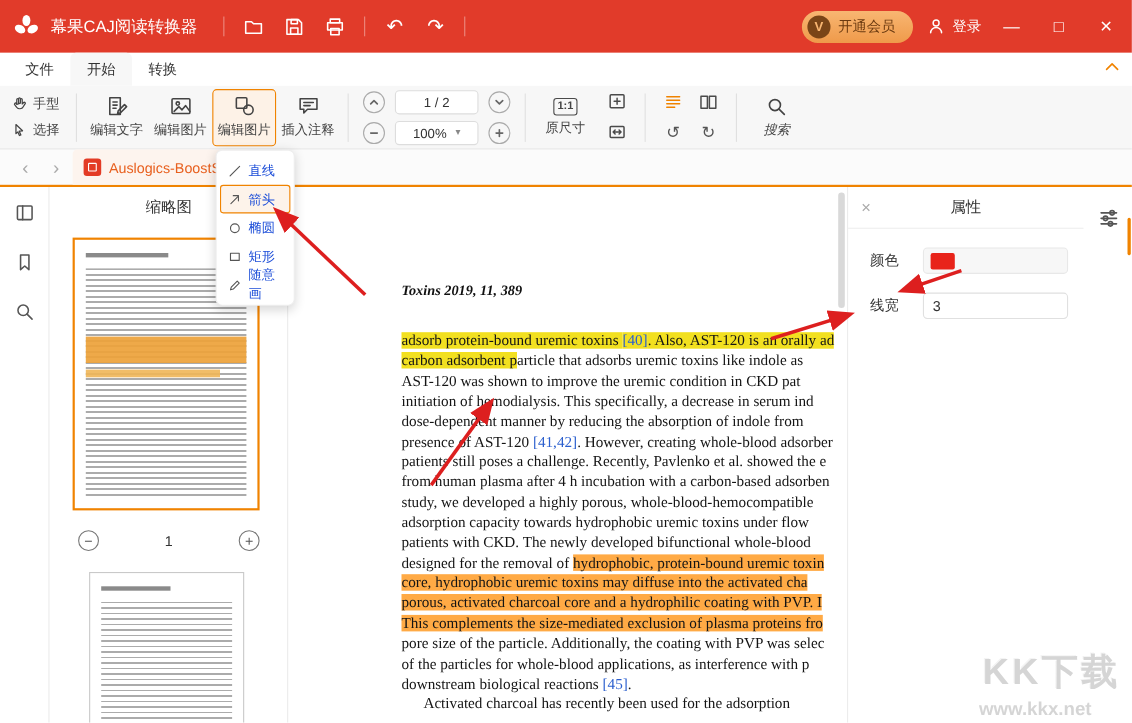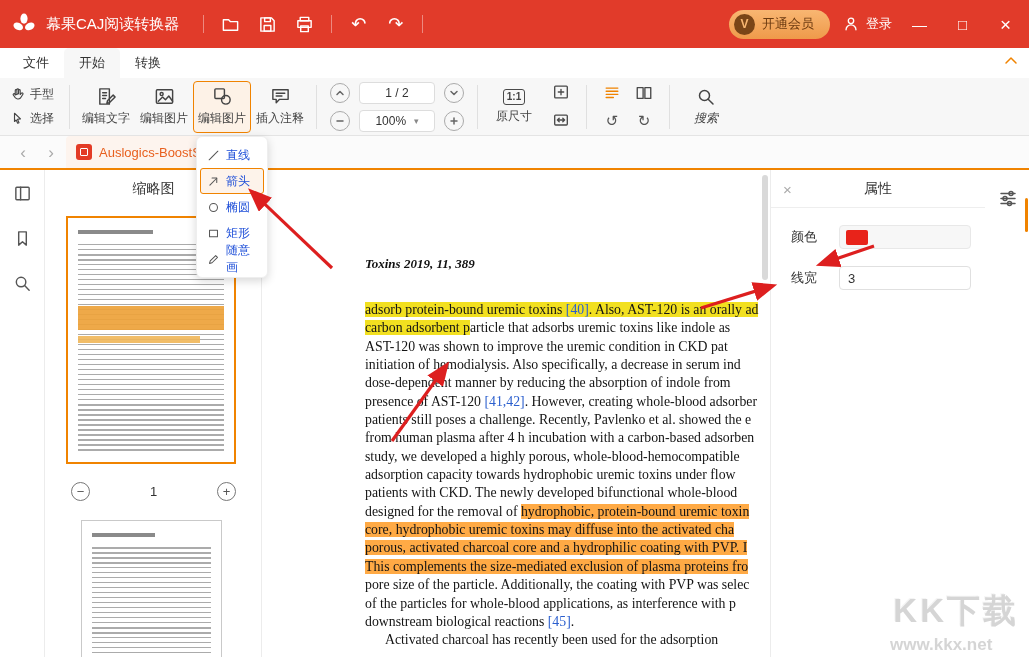--- a/index.html
+++ b/index.html
@@ -404,21 +404,21 @@
     <span class="thumb-lines"></span>
   </div>
 </aside>
 
 <main class="doc-area">
   <div class="doc-header">Toxins 2019, 11, 389</div>
   <div class="doc-lines">
       <div class="dline"><span class="hl-y">adsorb protein-bound uremic toxins </span><span class="hl-y cite">[40]</span><span class="hl-y">. Also, AST-120 is an orally ad</span></div>
       <div class="dline"><span class="hl-y">carbon adsorbent p</span><span>article that adsorbs uremic toxins like indole as</span></div>
       <div class="dline"><span>AST-120 was shown to improve the uremic condition in CKD pat</span></div>
-      <div class="dline"><span>initiation of hemodialysis. Also specifically, a decrease in serum ind</span></div>
+      <div class="dline"><span>initiation of hemodialysis. This specifically, a decrease in serum ind</span></div>
       <div class="dline"><span>dose-dependent manner by reducing the absorption of indole from</span></div>
       <div class="dline"><span>presence of AST-120 </span><span class="cite">[41,42]</span><span>. However, creating whole-blood adsorber</span></div>
       <div class="dline"><span>patients still poses a challenge. Recently, Pavlenko et al. showed the e</span></div>
       <div class="dline"><span>from human plasma after 4 h incubation with a carbon-based adsorben</span></div>
       <div class="dline"><span>study, we developed a highly porous, whole-blood-hemocompatible</span></div>
       <div class="dline"><span>adsorption capacity towards hydrophobic uremic toxins under flow</span></div>
       <div class="dline"><span>patients with CKD. The newly developed bifunctional whole-blood</span></div>
       <div class="dline"><span>designed for the removal of </span><span class="hl-o">hydrophobic, protein-bound uremic toxin</span></div>
       <div class="dline"><span class="hl-o">core, hydrophobic uremic toxins may diffuse into the activated cha</span></div>
       <div class="dline"><span class="hl-o">porous, activated charcoal core and a hydrophilic coating with PVP. I</span></div>

